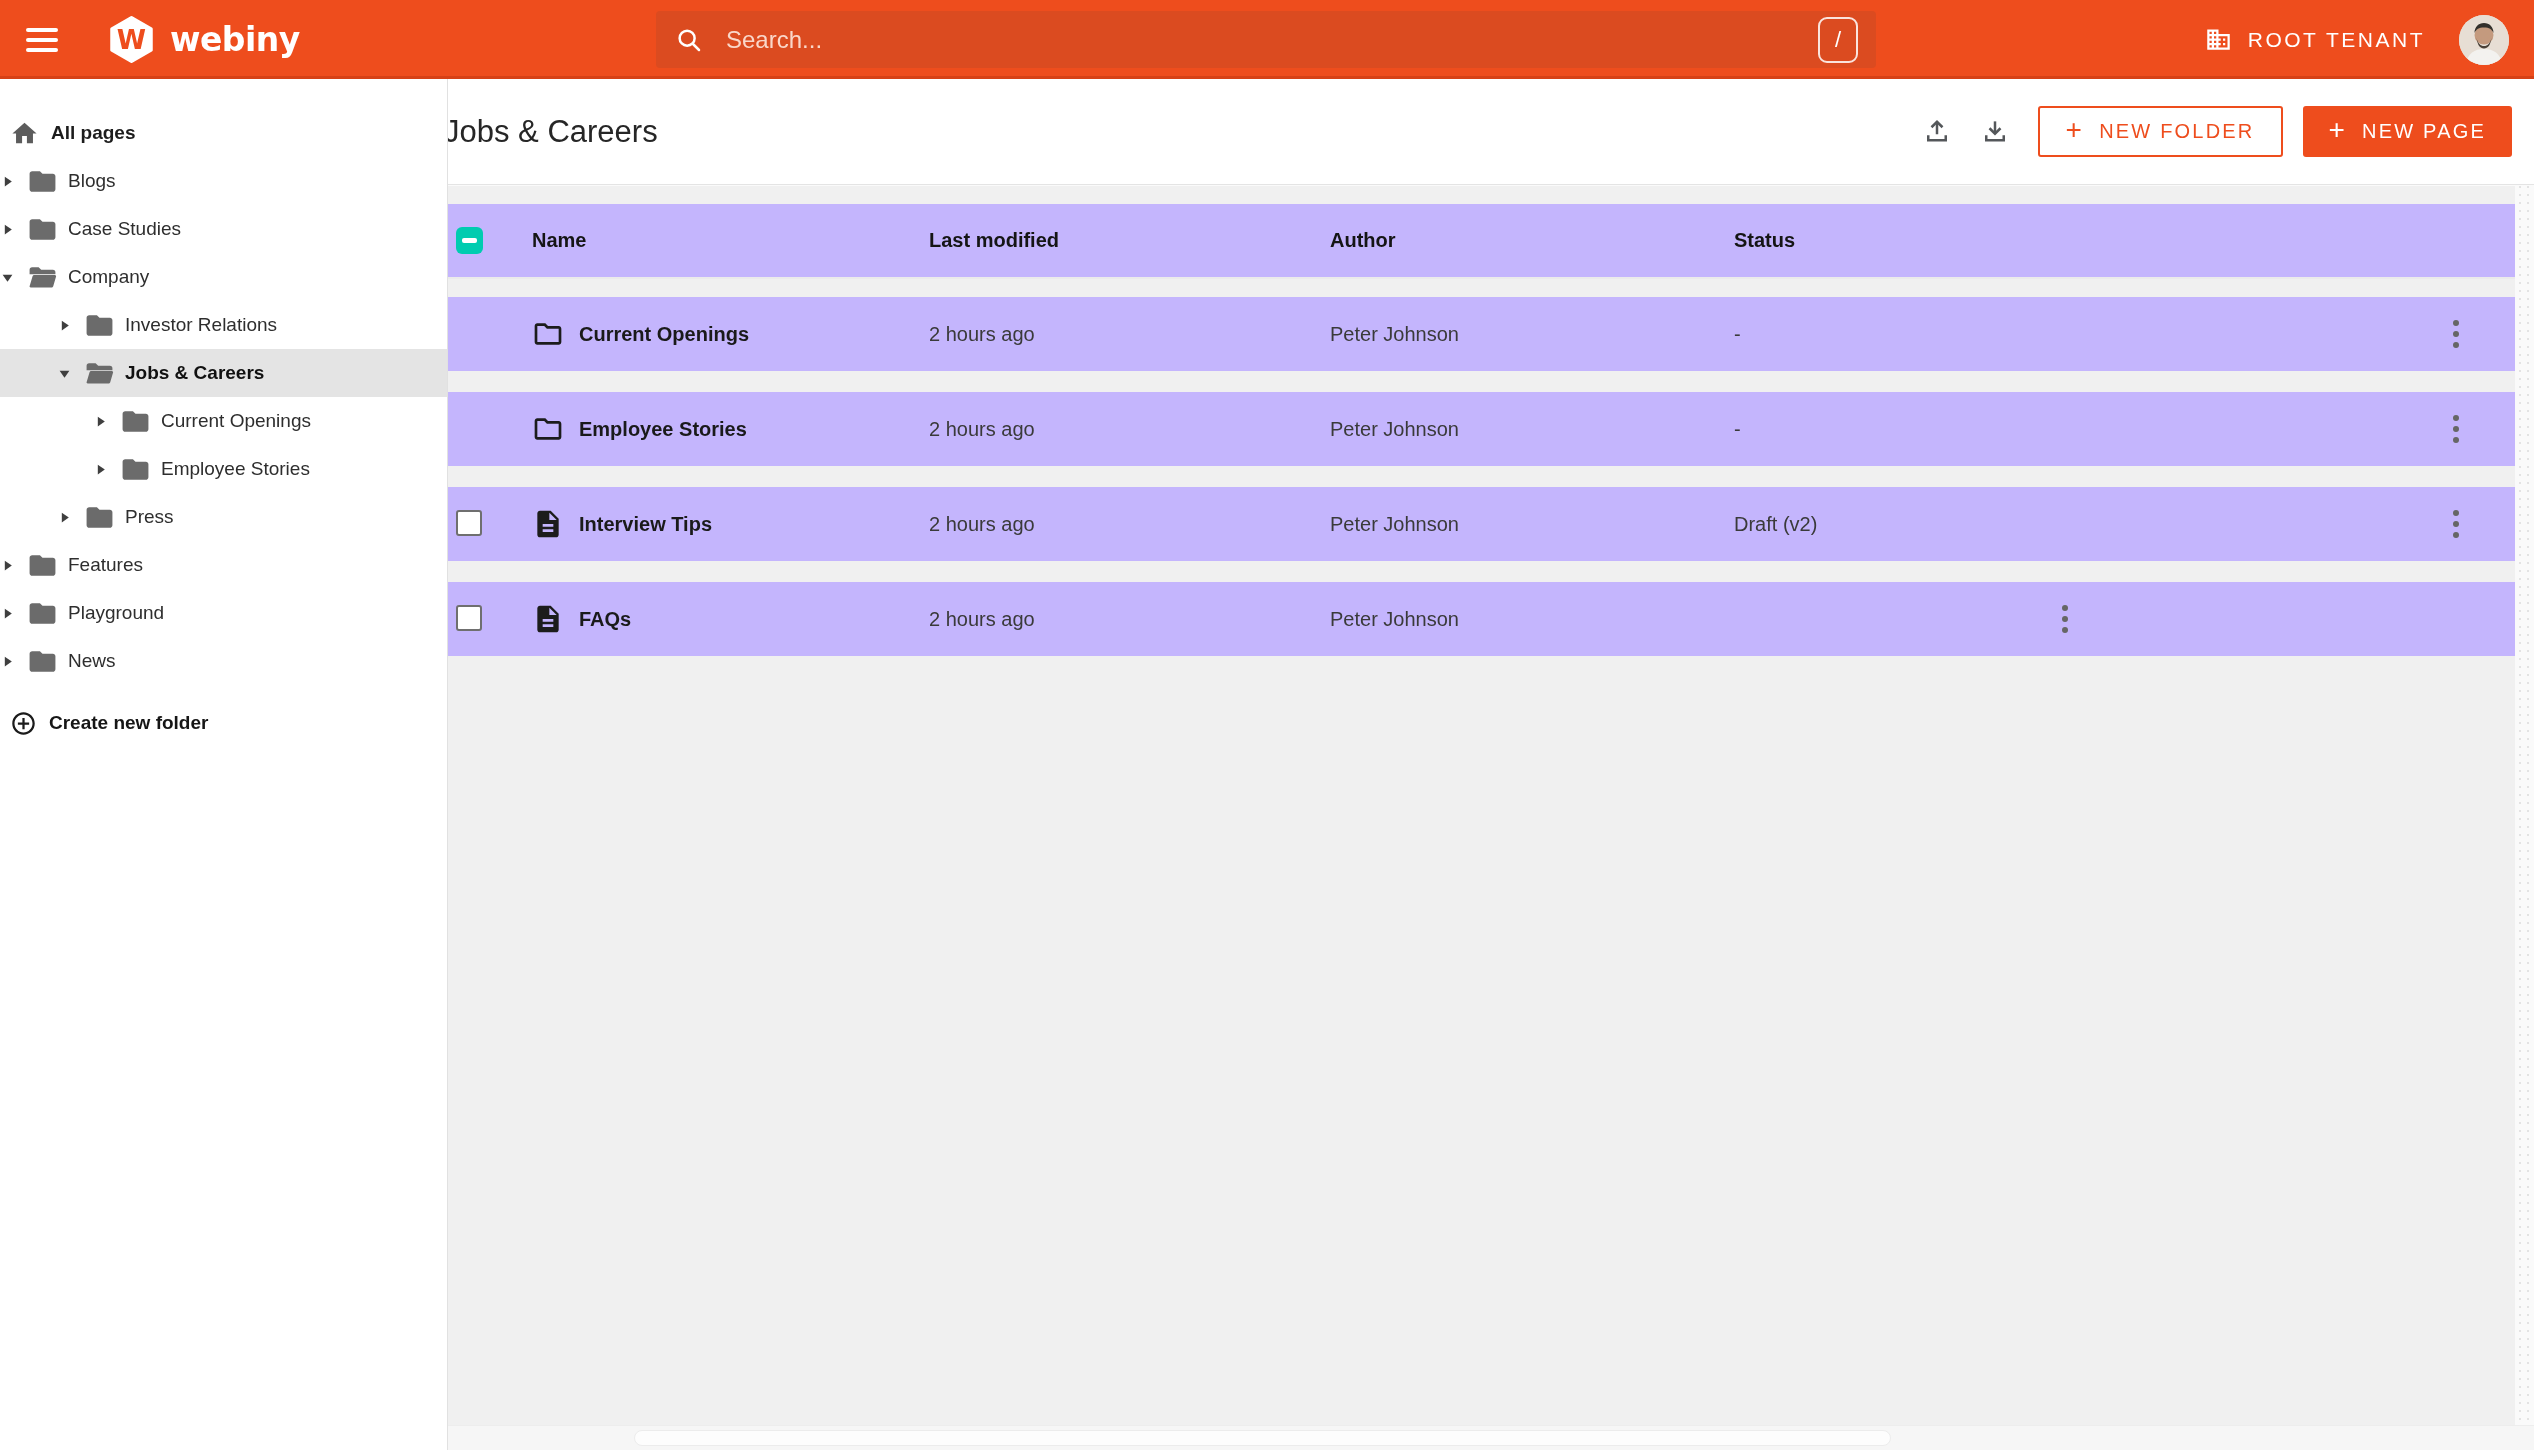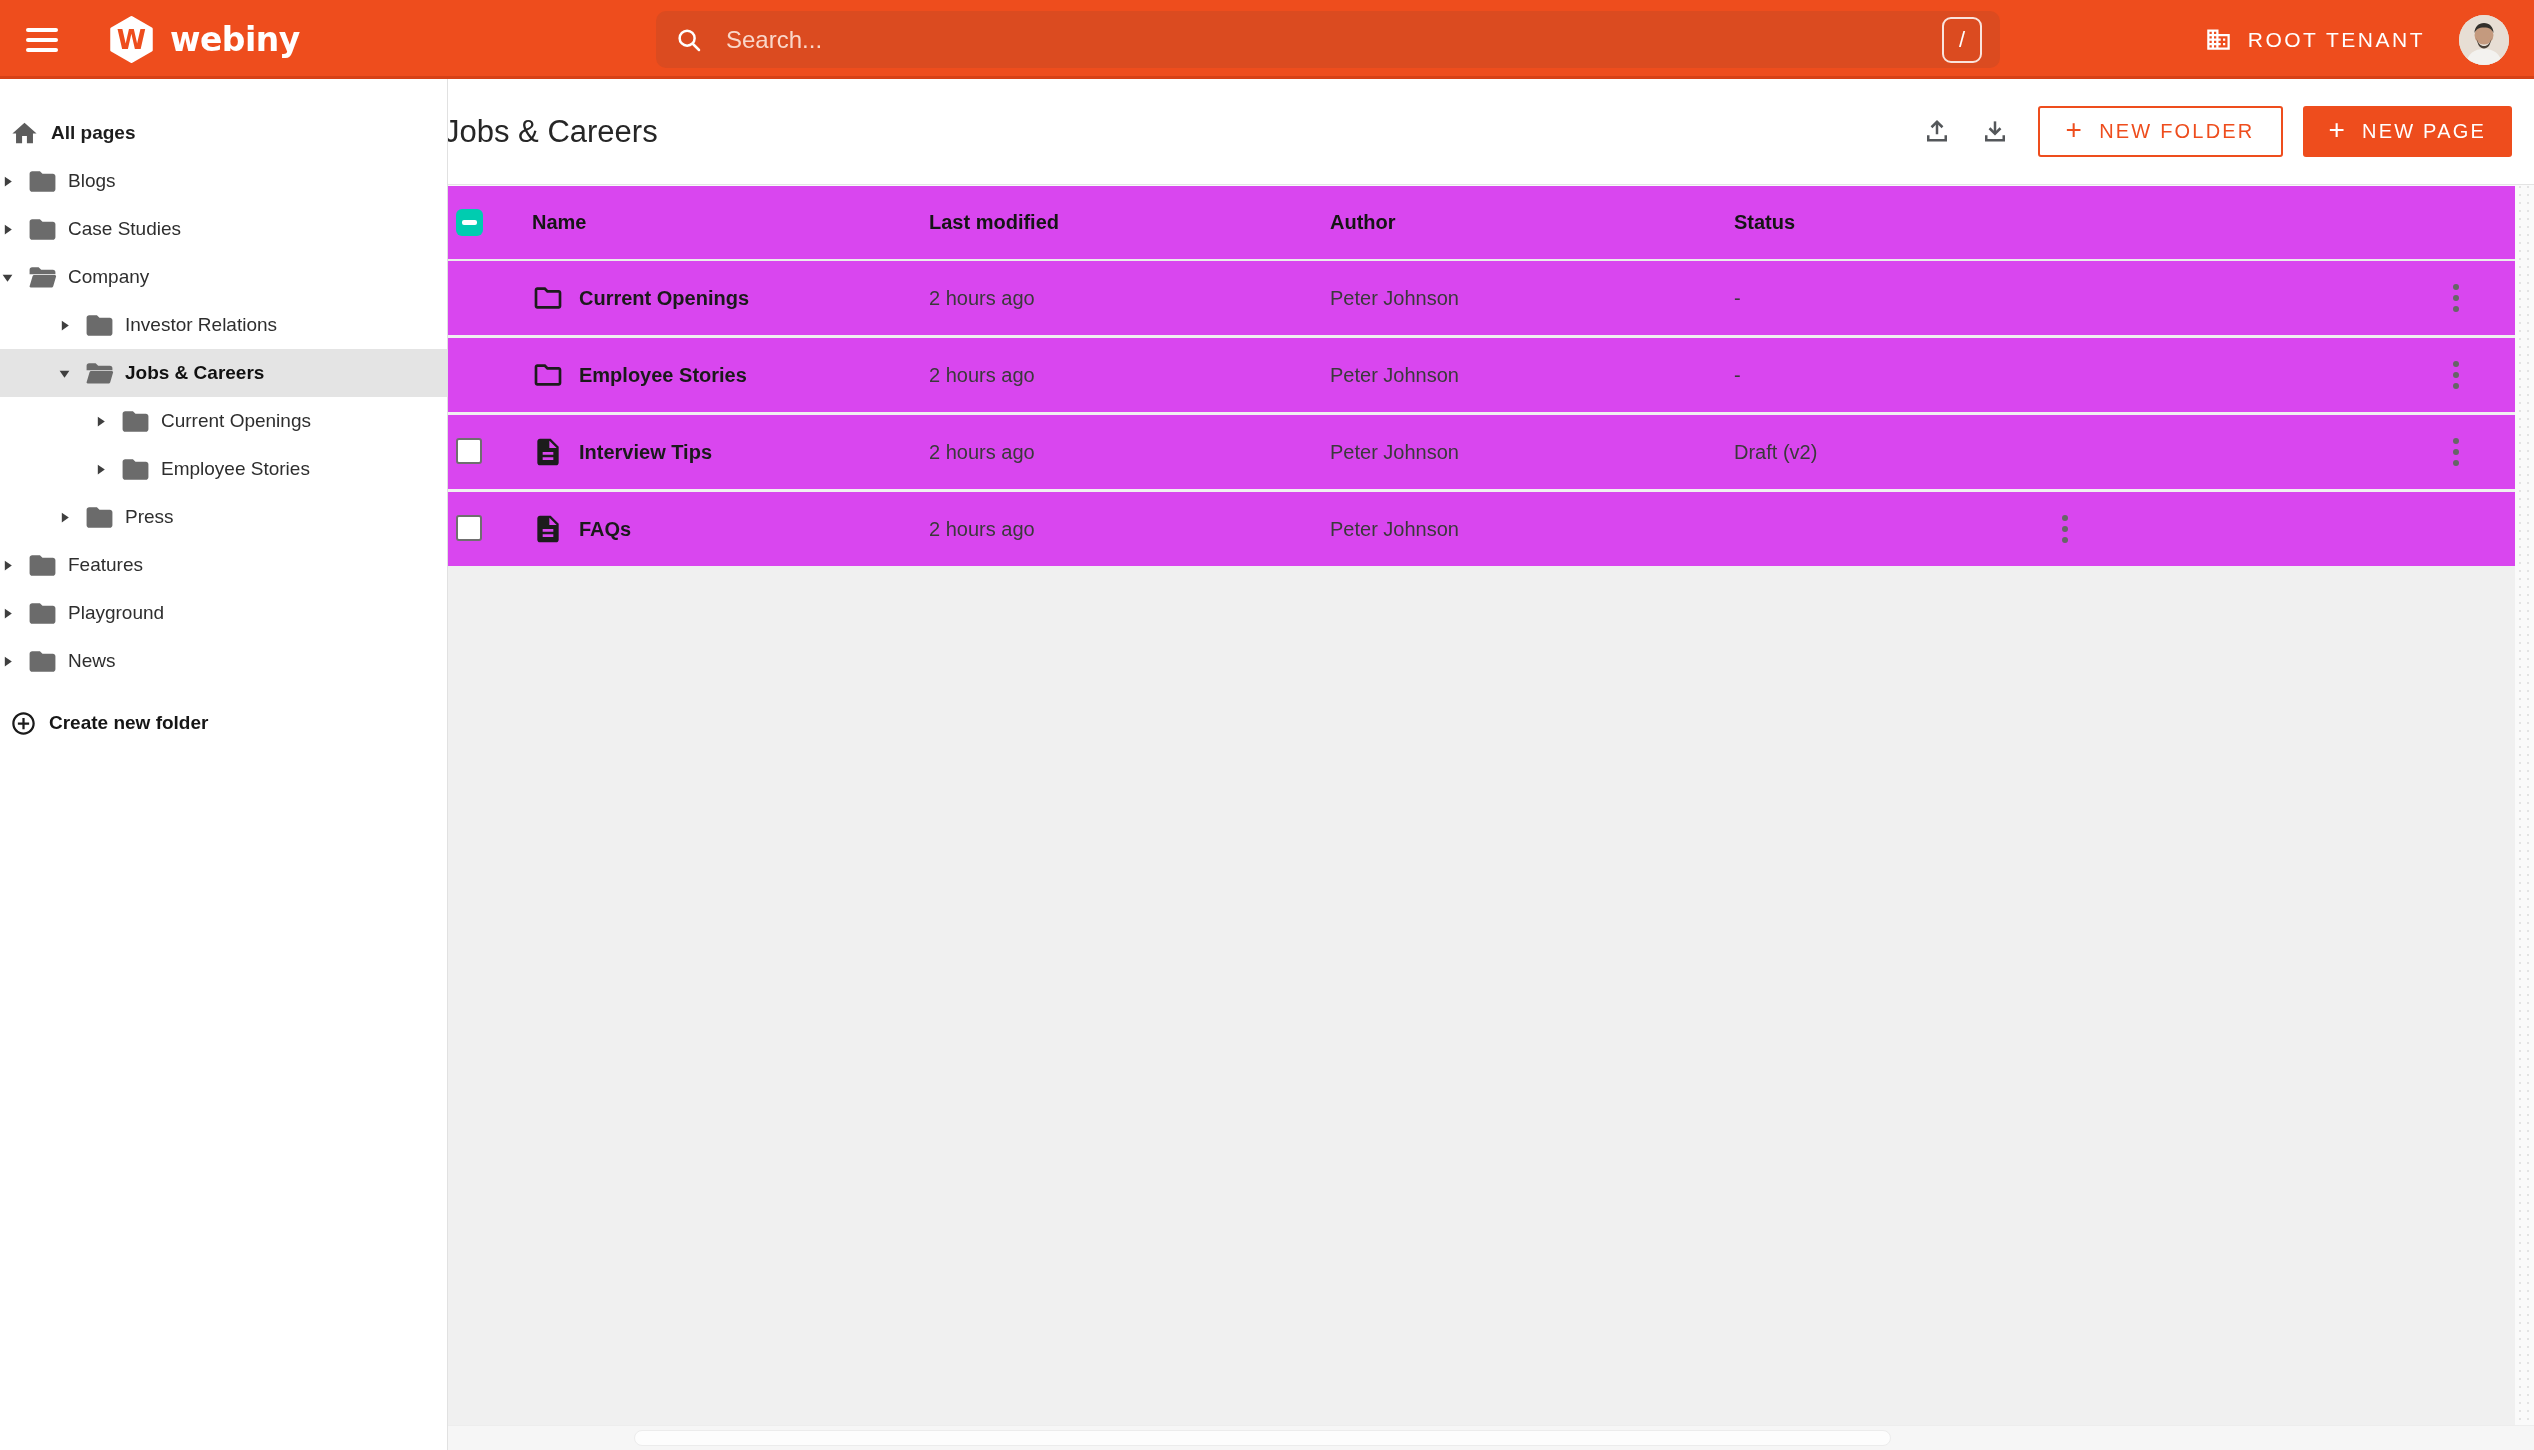--- a/index.html
+++ b/index.html
@@ -11,22 +11,22 @@
   
   .topbar { position:absolute; left:0; top:0; width:2534px; height:79px;
     background:#ee4d1d; display:flex; align-items:center;
     box-shadow: inset 0 -3px 0 rgba(130,25,0,.22); z-index:5; }
   .hamburger { margin-left:26px; width:46px; height:46px; background:transparent; border:none;
     display:flex; flex-direction:column; justify-content:center; gap:6px; cursor:pointer; }
   .hamburger span { display:block; width:32px; height:4px; background:#fff; border-radius:2px; }
   .brand { margin-left:34px; display:flex; align-items:center; gap:13px; }
   .brand-text { color:#fff; font-family:"DejaVu Sans",sans-serif; font-weight:700;
     font-size:33px; letter-spacing:-0.5px; }
-  .search { position:absolute; left:656px; top:11px; width:1344px; height:57px;
-    background:#db4b20; border-radius:10px; display:flex; align-items:center; padding:0 18px; }
+  .search { position:absolute; left:656px; top:11px; width:1220px; height:57px;
+    background:#db4b20; border-radius:4px; display:flex; align-items:center; padding:0 18px; }
   .search svg { flex:0 0 auto; }
   .search input { flex:1; margin-left:22px; background:transparent; border:none; outline:none;
     color:#fff; font-size:24px; font-family:"Liberation Sans",sans-serif; }
   .search input::placeholder { color:rgba(255,240,232,.85); }
   .kbd { width:40px; height:46px; border:2px solid rgba(255,255,255,.85); border-radius:9px;
     color:#fff; font-size:22px; display:flex; align-items:center; justify-content:center; }
   .tenant { position:absolute; right:109px; top:0; height:79px; display:flex; align-items:center;
     gap:16px; color:#ffffff; font-size:21px; letter-spacing:2.5px; font-weight:500; cursor:pointer; }
   .avatar { position:absolute; left:2459px; top:15px; width:50px; height:50px; border-radius:50%;
     overflow:hidden; background:#ece5dd; cursor:pointer; border:none; padding:0; }
@@ -62,21 +62,21 @@
     padding:0 26px; font-size:20px; letter-spacing:2.2px; font-weight:500; cursor:pointer;
     font-family:inherit; }
   .btn .plus { font-size:28px; font-weight:400; line-height:1; margin-top:-3px; }
   .btn-outline { background:#fff; border:2px solid #ee4d1d; color:#ee4d1d; }
   .btn-fill { background:#ee4d1d; border:none; color:#fff; margin-left:-8px; }
 
   
   .table-area { position:absolute; left:20px; top:107px; width:2099px; bottom:25px;
     background:#f0f0f0; }
   .thead, .trow { display:grid; grid-template-columns:99px 414px 401px 404px 662px 1fr;
-    align-items:center; background:#d946ef; }
+    align-items:center; background:#c4b5fd;margin-top:18px; }
   .thead { height:75px; border-bottom:2px solid #ebebeb; font-weight:700; font-size:20px;
     color:#151515; }
   .trow { height:77px; border-bottom:3px solid #f0f0f0; font-size:20px; color:#3a3a3a;
     cursor:pointer; }
   .col-name, .cell-name { padding-left:17px; }
   .cell-name { display:flex; align-items:center; gap:15px; font-weight:700; color:#1a1a1a; }
   .cb-head { margin-left:40px; width:27px; height:27px; background:#00ccb0; border-radius:6px;
     display:flex; align-items:center; justify-content:center; border:none; cursor:pointer; }
   .cb-head i { display:block; width:15px; height:5px; background:#fff; border-radius:2px; }
   .cb { margin-left:40px; width:26px; height:26px; background:#fff; border:2px solid #6f6f6f;

